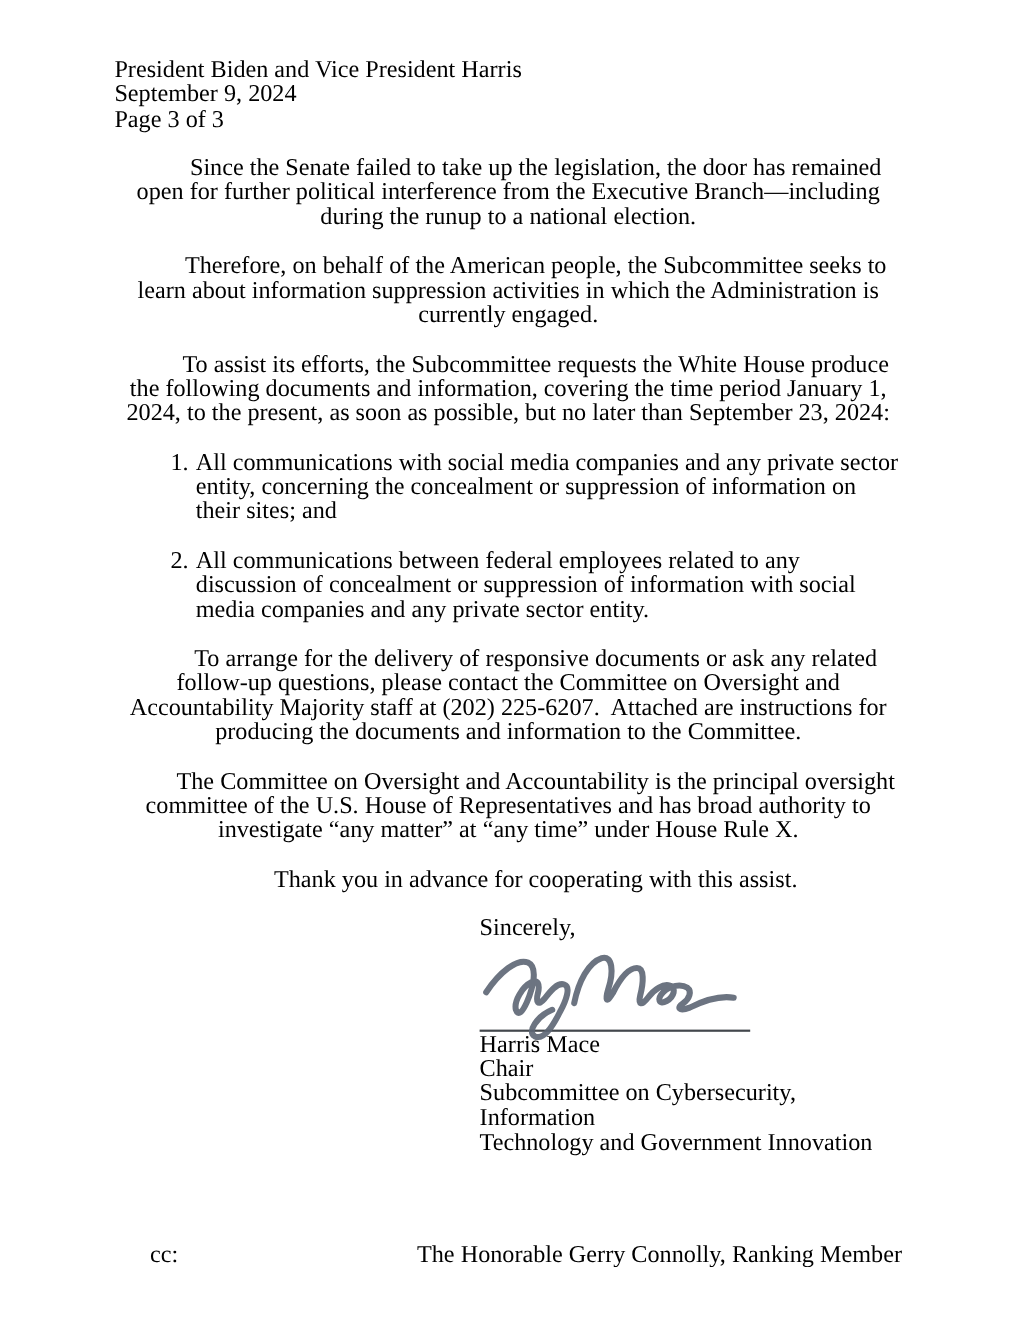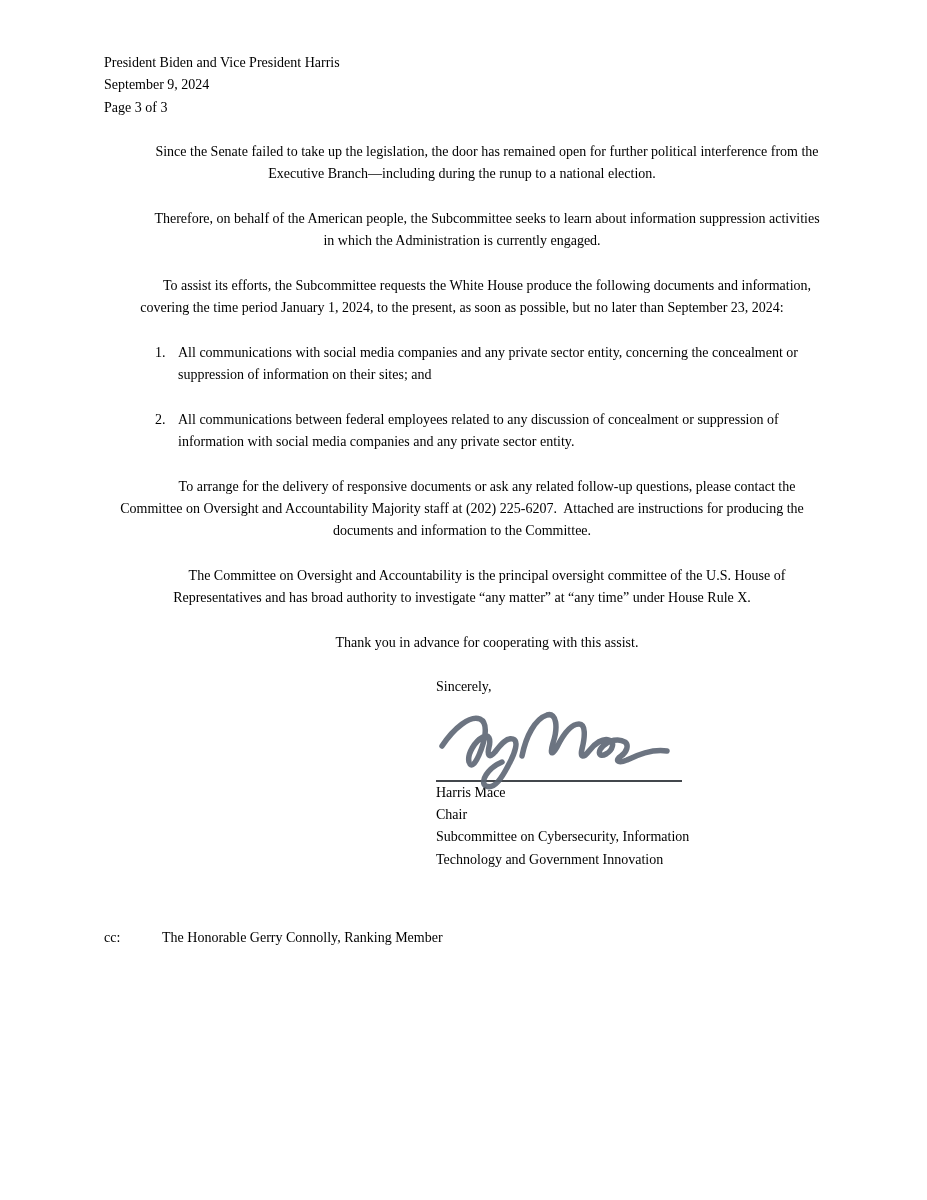--- a/index.html
+++ b/index.html
@@ -3,21 +3,21 @@
 <meta charset="utf-8">
 <style>
   html, body { margin: 0; padding: 0; background: #ffffff; }
   .page {
     position: relative;
     width: 927px;
     height: 1152px;
     background: #ffffff;
     color: #000000;
     font-family: "Liberation Serif", serif;
-    font-size: 14px;
+    font-size: 22px;
     line-height: 22.3px;
     box-sizing: border-box;
     padding: 52px 107px 0 104px;
     overflow: hidden;
   }
   .hdr-line { white-space: pre-wrap; }
   .hdr-block { margin-bottom: 22.3px; }
   .para {
     margin: 0 0 22.3px 0;
     text-indent: 50px;
@@ -48,21 +48,22 @@
   }
   .sig-svg {
     position: absolute;
     left: 2px;
     bottom: -14px;
     overflow: visible;
   }
   .sig-name-block { margin-left: 332px; }
   .cc-row {
     display: flex;
-    margin-top: 56px;
+    margin-top: 80px;
+    text-align: right;
   }
   .cc-label { flex: 0 0 58px; }
   .cc-text { flex: 1 1 auto; }
 </style>
 </head>
 <body>
 
 <div class="page">
 
   <div class="hdr-block">

